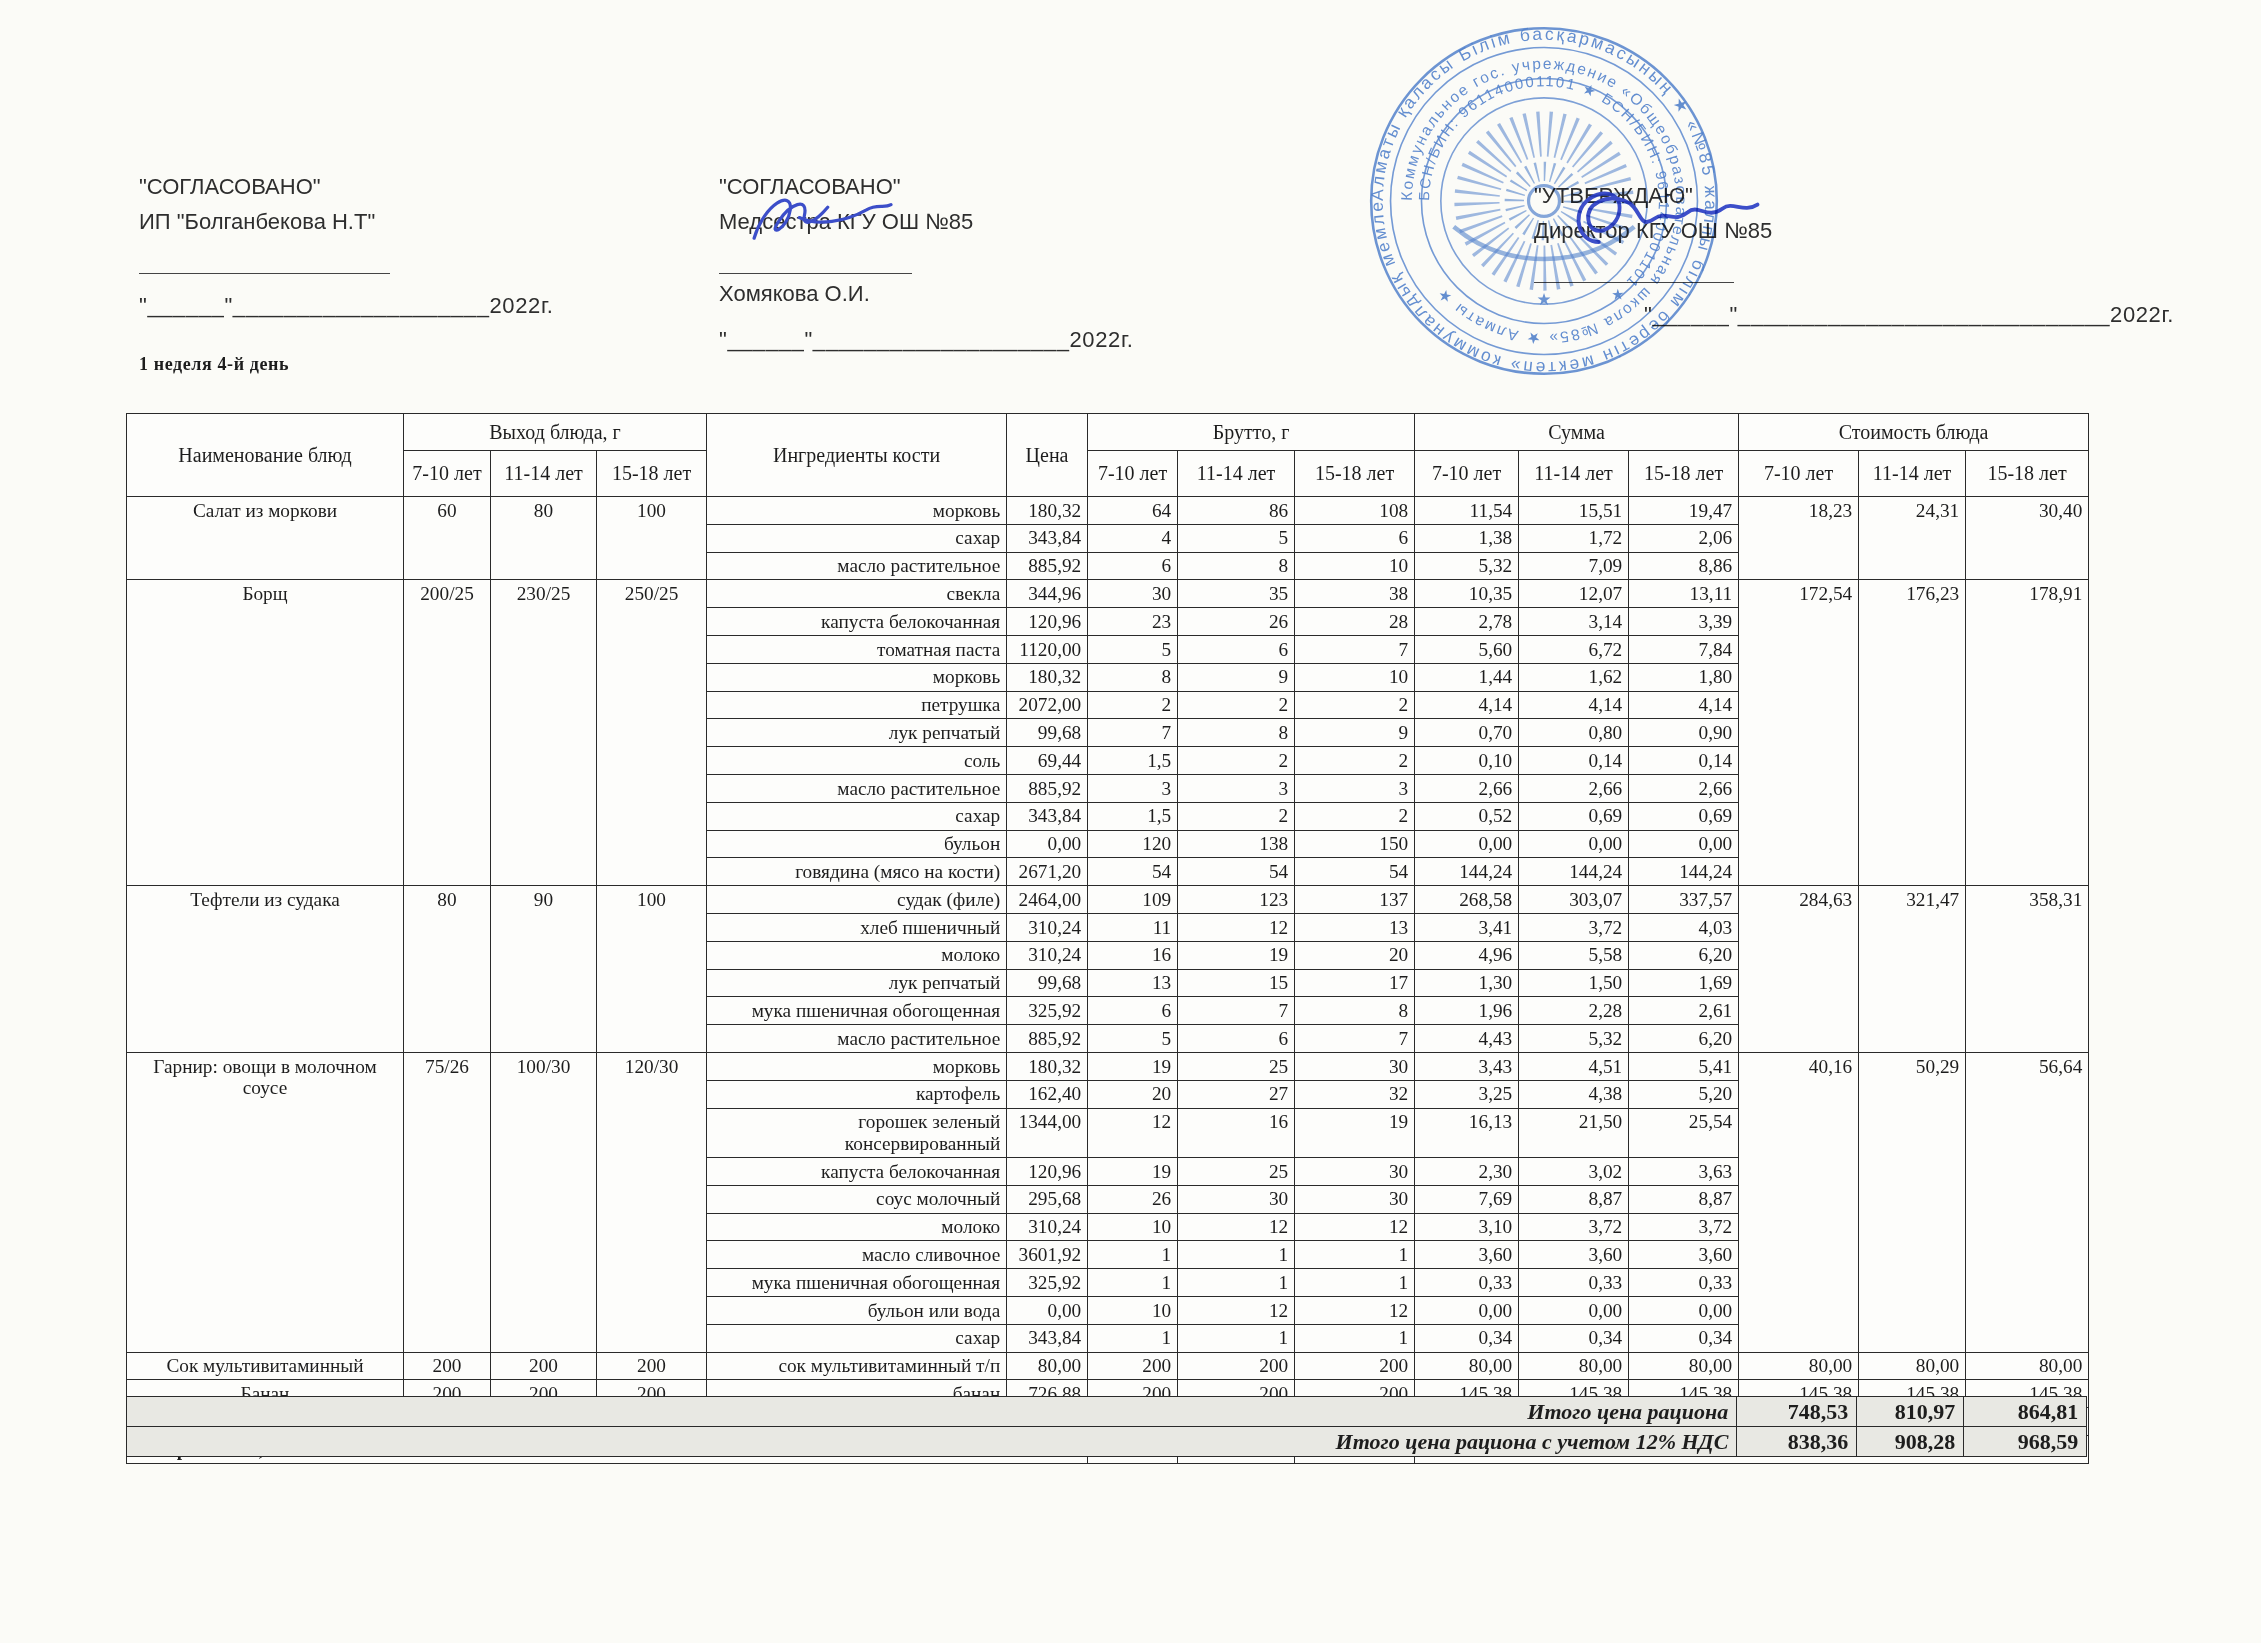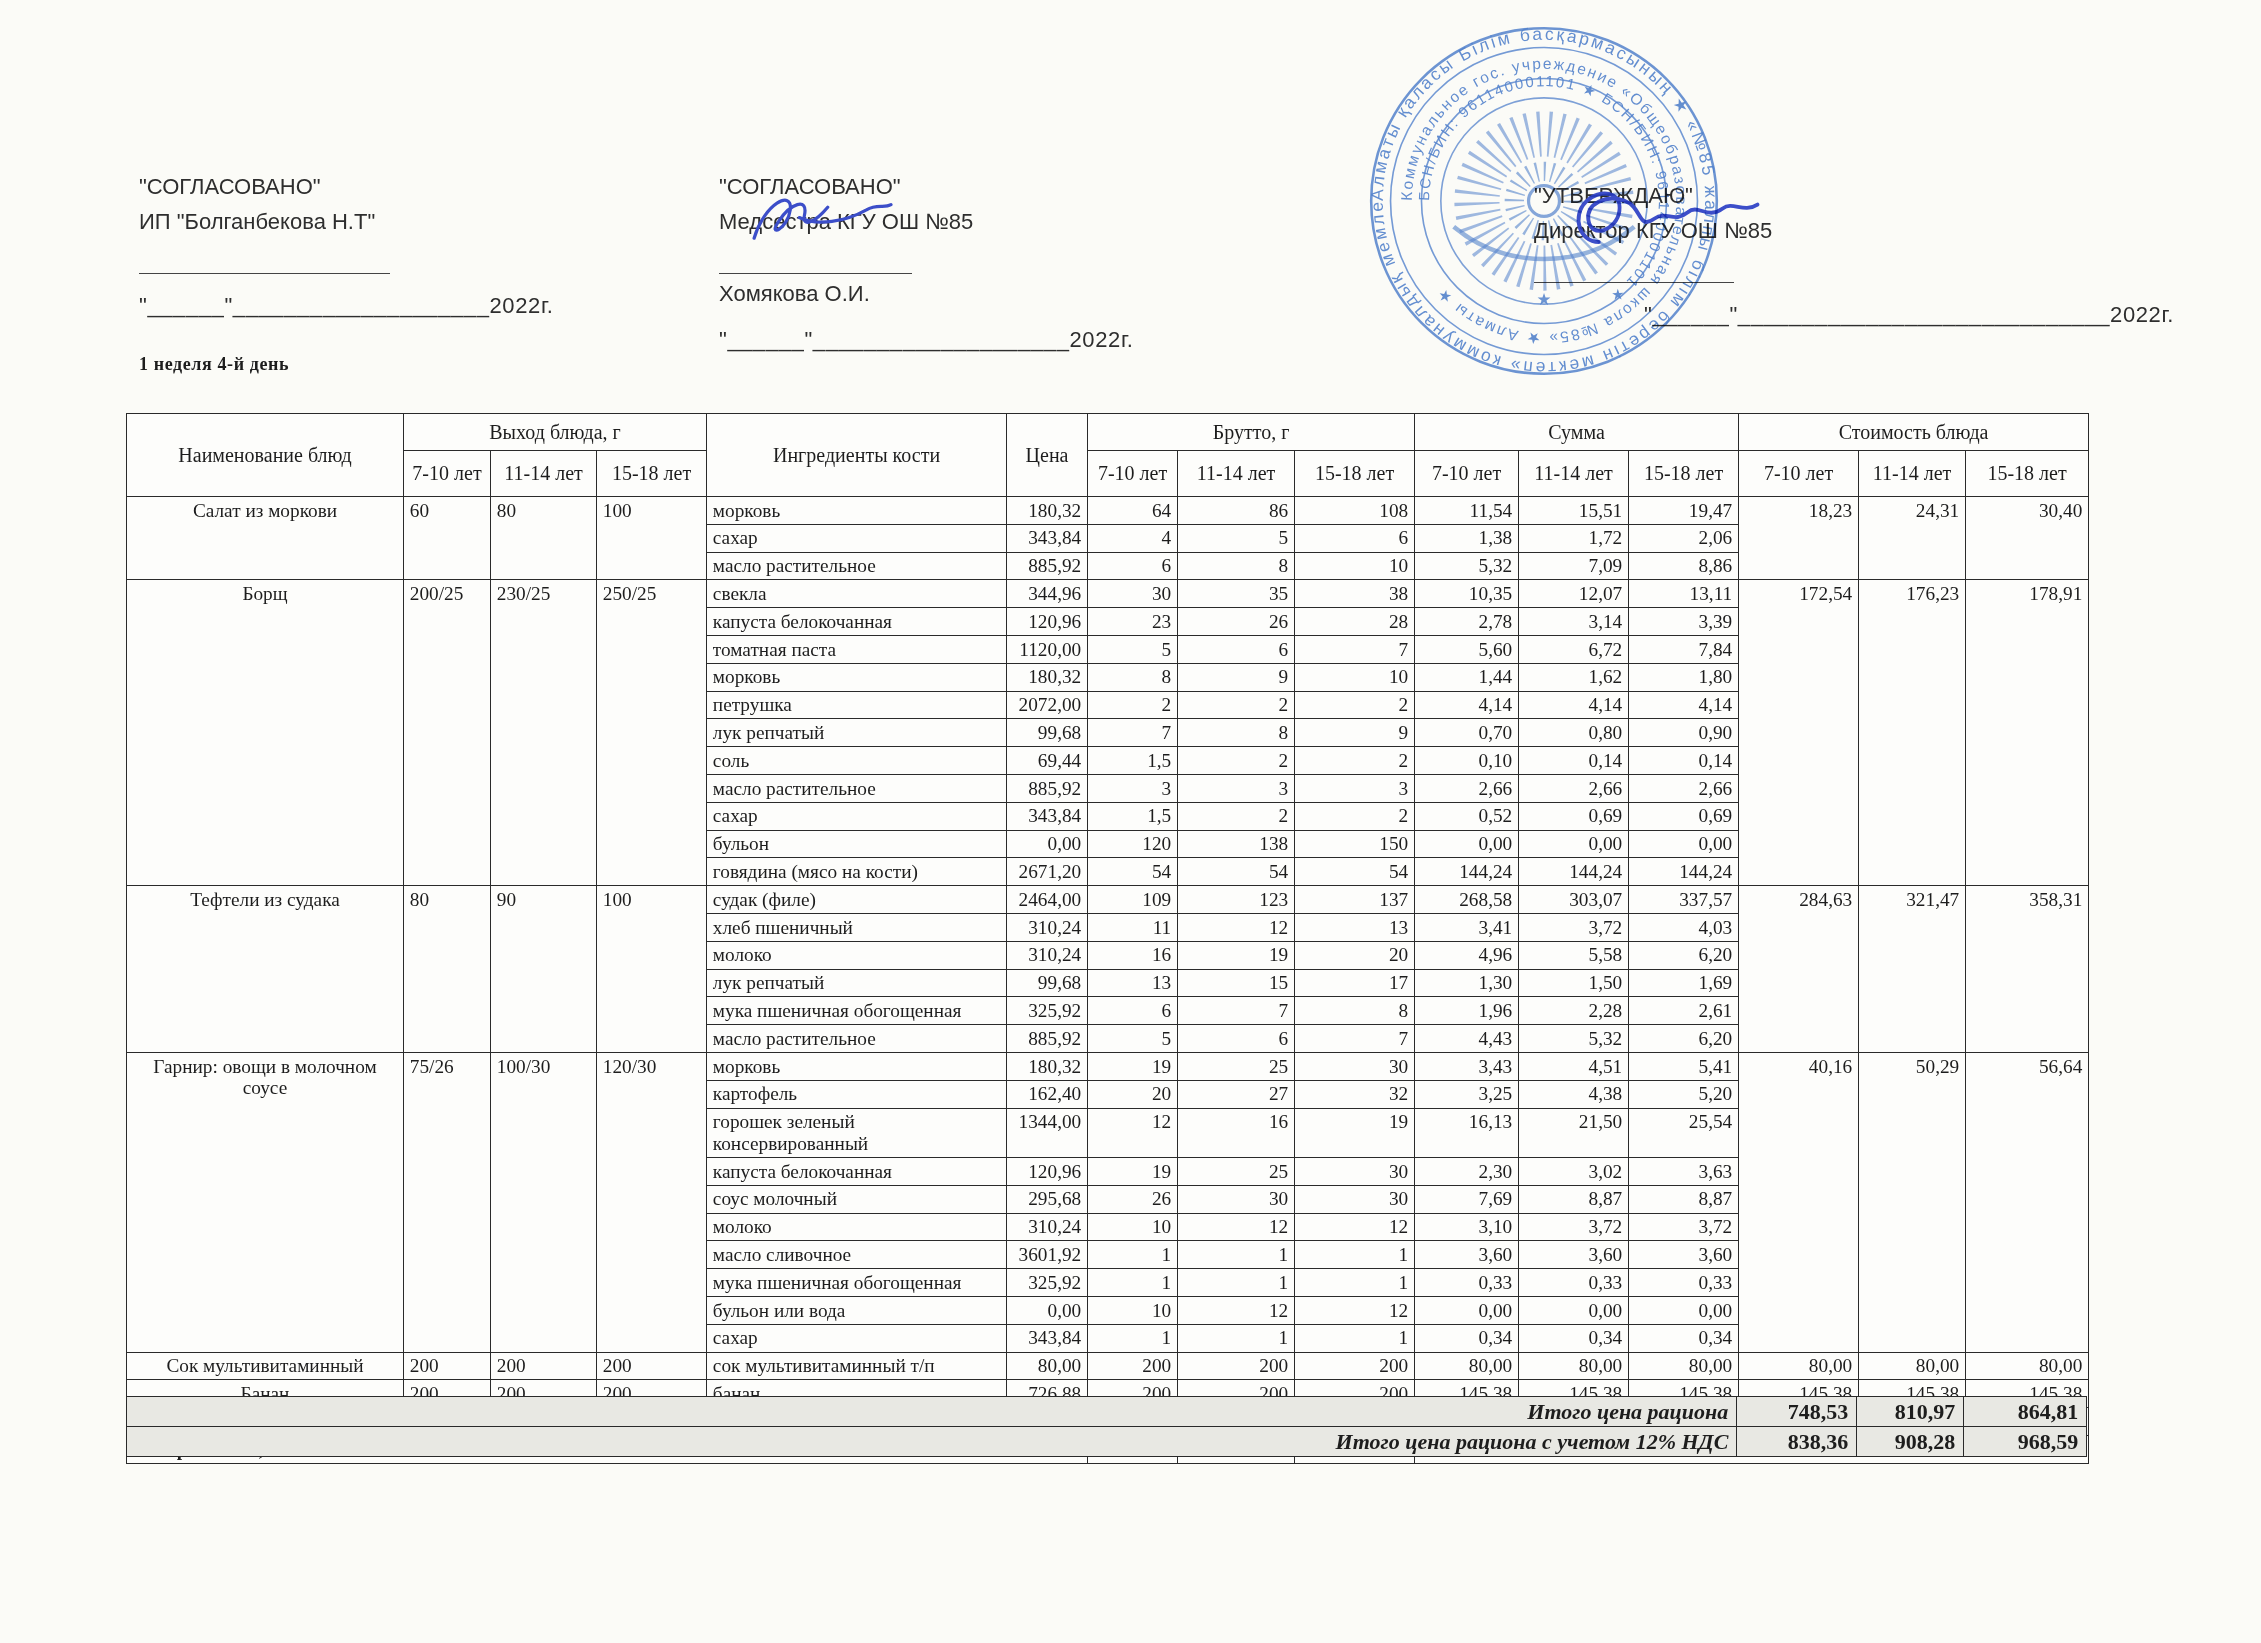--- a/index.html
+++ b/index.html
@@ -44,23 +44,23 @@
   #menu td,#menu th{
     border:1.3px solid #2a2a2a;
     font-size:19.3px;line-height:1.12;
     padding:2.6px 5.8px;vertical-align:top;overflow:hidden;
   }
   #menu th{font-weight:normal;text-align:center;vertical-align:middle;font-size:20px;padding:3.9px 2.6px}
   #menu tr{height:25px}
   #menu tr.hr1{height:37px}
   #menu tr.hr2{height:46px}
   td.num{text-align:right;white-space:nowrap}
-  td.ctr{white-space:nowrap}
+  td.ctr{text-align:center;white-space:nowrap}
   td.dname{text-align:center}
-  td.ing{text-align:left}
+  td.ing{text-align:right}
   td.bold{font-weight:bold}
   tr.cal{height:31px}
   tr.cal td{vertical-align:middle}
   
   #totals{top:1396px;width:1960px;border:1.9px solid #262626}
   #totals td{
     border:1.3px solid #2a2a2a;background:#e8e8e3;
     font-style:italic;font-weight:bold;font-size:22px;
     height:30px;vertical-align:middle;padding:1.3px 7.7px;text-align:right;
   }

